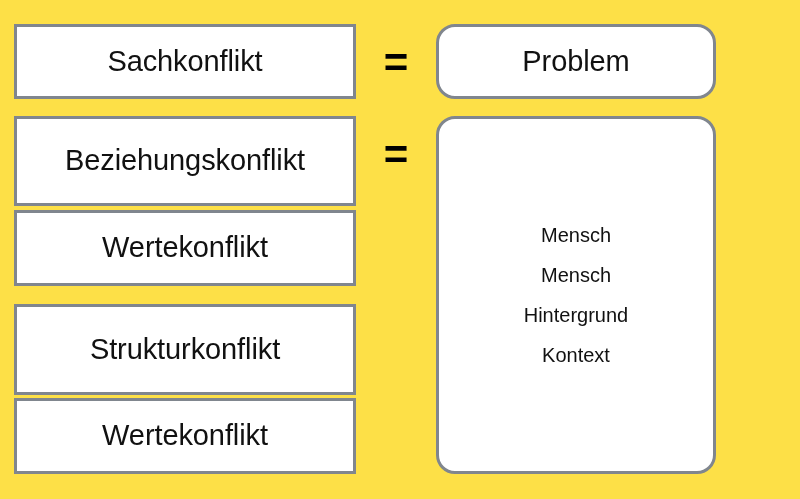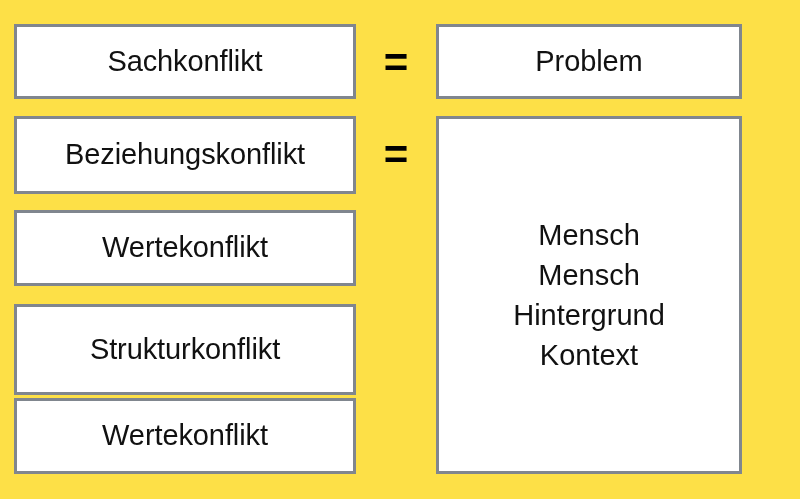--- a/index.html
+++ b/index.html
@@ -34,26 +34,26 @@
   .box-label {
     font-size: 29px;
     line-height: 1.15;
     color: #111111;
     letter-spacing: -0.1px;
     white-space: nowrap;
   }
   
   .left-box { left: 14px; width: 342px; }
   #row-0 { top: 24px;  height: 75px; }
-  #row-1 { top: 116px; height: 78px; }
+  #row-1 { top: 116px; height: 90px; }
   #row-2 { top: 210px; height: 76px; }
   #row-3 { top: 304px; height: 91px; }
   #row-4 { top: 398px; height: 76px; }
   
-  .right-box { left: 436px; width: 306px; }
+  .right-box { left: 436px; width: 280px; border-radius: 19px; }
   #result-0 { top: 24px;  height: 75px; }
   #result-1 { top: 116px; height: 358px; }
   
   .equals {
     position: absolute;
     left: 374px;
     width: 44px;
     text-align: center;
     font-size: 42px;
     font-weight: 700;
@@ -62,21 +62,21 @@
   }
   #equals-0 { top: 42px; }
   #equals-1 { top: 134px; }
   .stack-lines {
     display: flex;
     flex-direction: column;
     align-items: center;
     justify-content: center;
   }
   .stack-line {
-    font-size: 29px;
+    font-size: 20px;
     line-height: 40px;
     color: #111111;
     white-space: nowrap;
   }
 </style>
 </head>
 <body>
 
 <div id="diagram">
 

